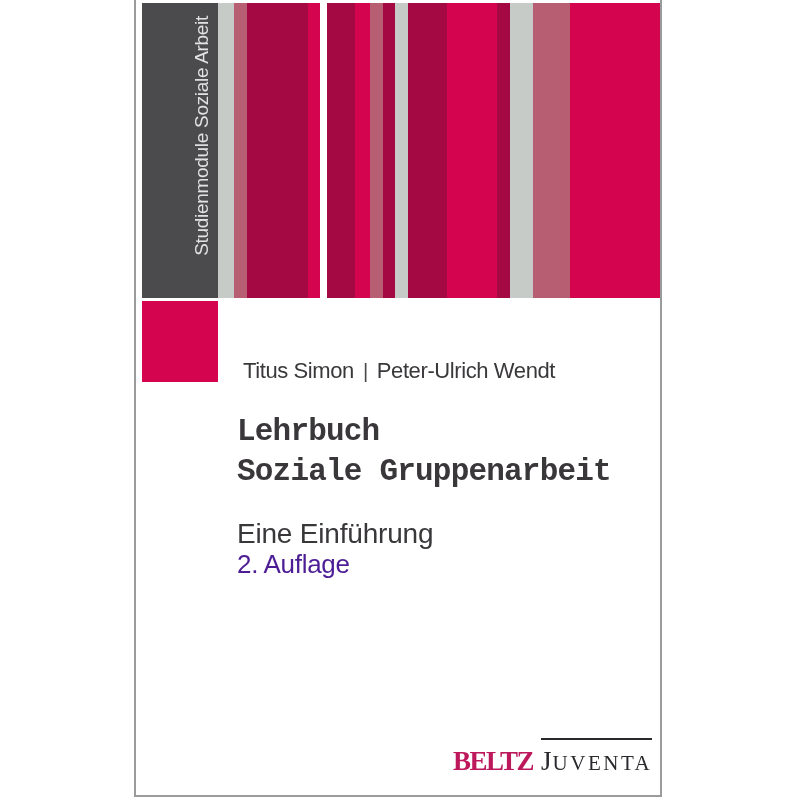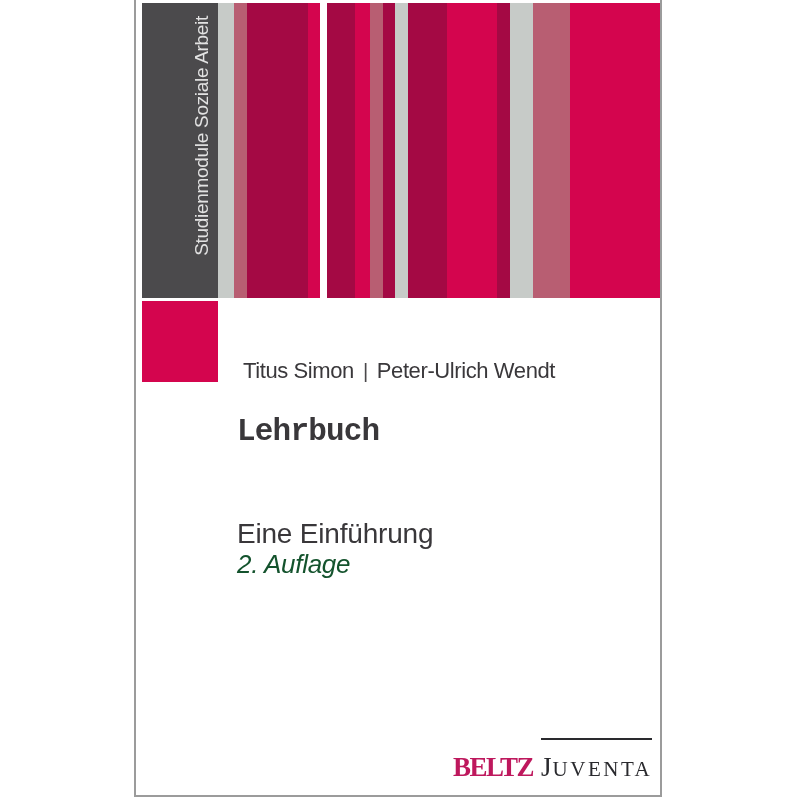--- a/index.html
+++ b/index.html
@@ -120,21 +120,21 @@
     font-family: Liberation Serif, serif;
     font-weight: 800;
     font-size: 27px;
     letter-spacing: -1.5px;
     color: #be185d;
   }
   .juventa {
     display: inline-block;
     vertical-align: baseline;
     margin-left: 8px;
-    padding-top: 14px;
+    padding-top: 8px;
     border-top: 2px solid #2a2a2e;
     font-family: "Liberation Serif", serif;
     color: #2a2a2e;
     line-height: 1;
   }
   .juventa .initial { font-size: 27px; letter-spacing: 1px; }
   .juventa .rest    { font-size: 21px; letter-spacing: 2.5px; }
 </style>
 </head>
 <body>
@@ -165,23 +165,24 @@
     </div>
 
   <div class="accent-square" style="background: rgb(212, 5, 78);"></div>
 
   <div class="author-line">
     <span>Titus Simon</span><span class="author-sep">|</span><span>Peter-Ulrich Wendt</span>
   </div>
 
   <div class="book-title" style="color: rgb(57, 55, 58);">
     <div>Lehrbuch</div>
+    <div>Soziale Gruppenarbeit</div>
   </div>
 
   <div class="subtitle" style="color: rgb(57, 55, 58);">Eine Einführung</div>
 
-  <div class="edition" style="color: #14532d; font-style: italic;">2. Auflage</div>
+  <div class="edition" style="color: #4c1d95;">2. Auflage</div>
 
   <div class="publisher">
     <span class="beltz">BELTZ</span><span class="juventa"><span class="initial">J</span><span class="rest">UVENTA</span></span>
   </div>
 
 </div>
 
 </body></html>

